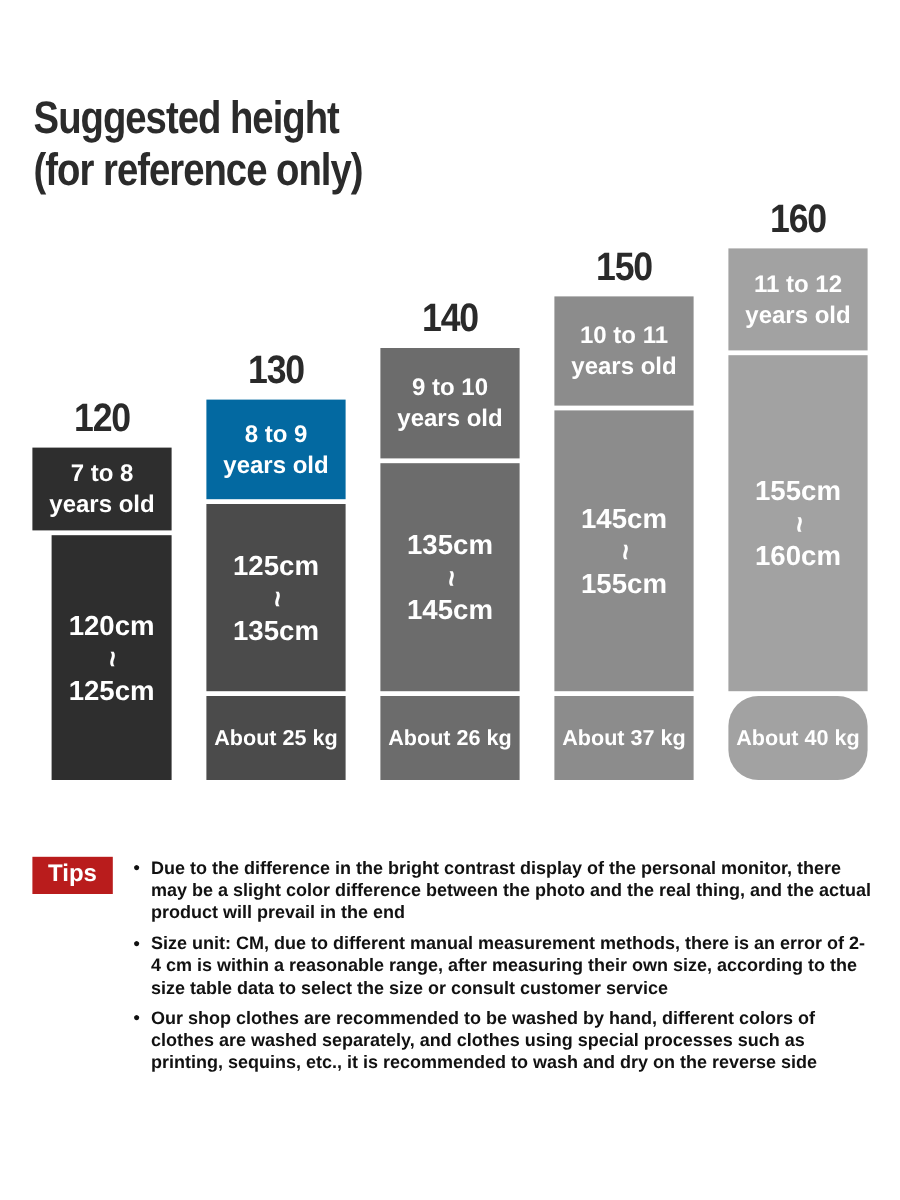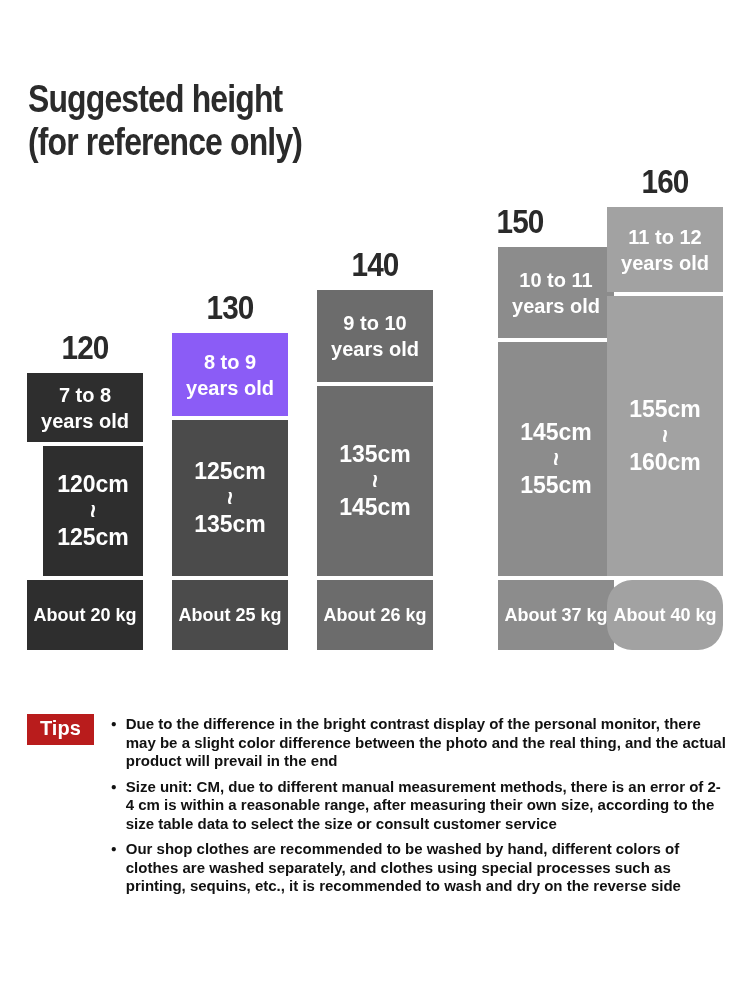--- a/index.html
+++ b/index.html
@@ -60,26 +60,25 @@
     <div class="size-bar" style="left: 27px; top: 373px; width: 116px; height: 277px;">
       <div class="seg seg-age" style="background: rgb(46, 46, 46); flex-basis: 69px;">
         <span>7 to 8</span>
         <span>years old</span>
       </div>
       <div class="seg seg-height" style="background: rgb(46, 46, 46); margin-left: 16px;">
         <span class="h-val">120cm</span>
         <span class="h-sep"><span class="tilde">~</span></span>
         <span class="h-val">125cm</span>
       </div>
-      <div class="seg seg-weight" style="background: rgb(46, 46, 46);">About 20 kg</div>
     </div>
 
     <div class="size-label" style="left: 172px; top: 289px;">130</div>
     <div class="size-bar" style="left: 172px; top: 333px; width: 116px; height: 317px;">
-      <div class="seg seg-age" style="background: #8b5cf6; flex-basis: 83px;">
+      <div class="seg seg-age" style="background: #0369a1; flex-basis: 83px;">
         <span>8 to 9</span>
         <span>years old</span>
       </div>
       <div class="seg seg-height" style="background: rgb(75, 75, 75);">
         <span class="h-val">125cm</span>
         <span class="h-sep"><span class="tilde">~</span></span>
         <span class="h-val">135cm</span>
       </div>
       <div class="seg seg-weight" style="background: rgb(75, 75, 75);">About 25 kg</div>
     </div>
@@ -92,21 +91,21 @@
       </div>
       <div class="seg seg-height" style="background: rgb(108, 108, 108);">
         <span class="h-val">135cm</span>
         <span class="h-sep"><span class="tilde">~</span></span>
         <span class="h-val">145cm</span>
       </div>
       <div class="seg seg-weight" style="background: rgb(108, 108, 108);">About 26 kg</div>
     </div>
 
     <div class="size-label" style="left: 462px; top: 203px;">150</div>
-    <div class="size-bar" style="left: 462px; top: 247px; width: 116px; height: 403px; margin-left: 36px;">
+    <div class="size-bar" style="left: 462px; top: 247px; width: 116px; height: 403px;">
       <div class="seg seg-age" style="background: rgb(140, 140, 140); flex-basis: 91px;">
         <span>10 to 11</span>
         <span>years old</span>
       </div>
       <div class="seg seg-height" style="background: rgb(140, 140, 140);">
         <span class="h-val">145cm</span>
         <span class="h-sep"><span class="tilde">~</span></span>
         <span class="h-val">155cm</span>
       </div>
       <div class="seg seg-weight" style="background: rgb(140, 140, 140);">About 37 kg</div>

